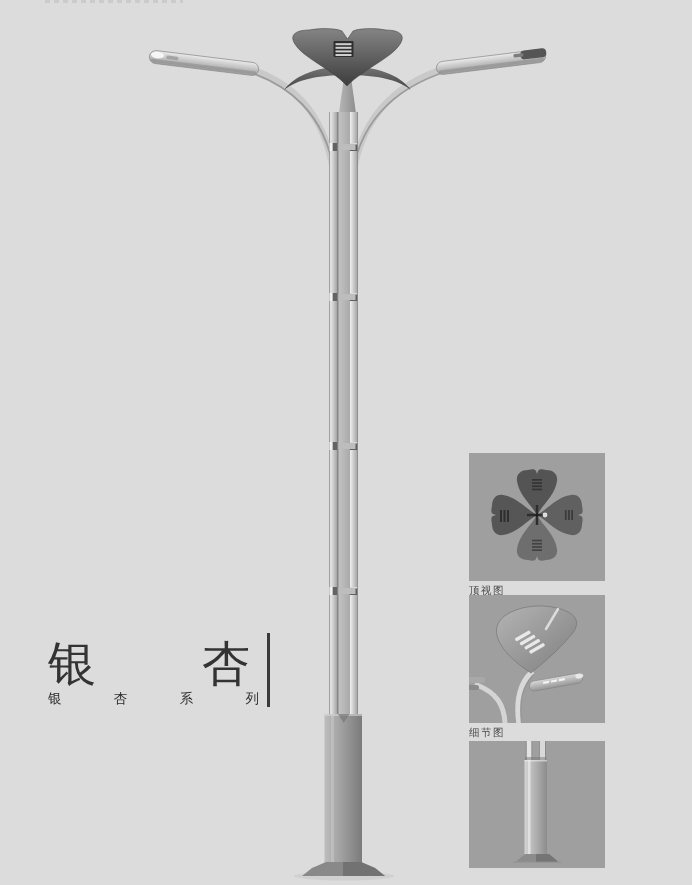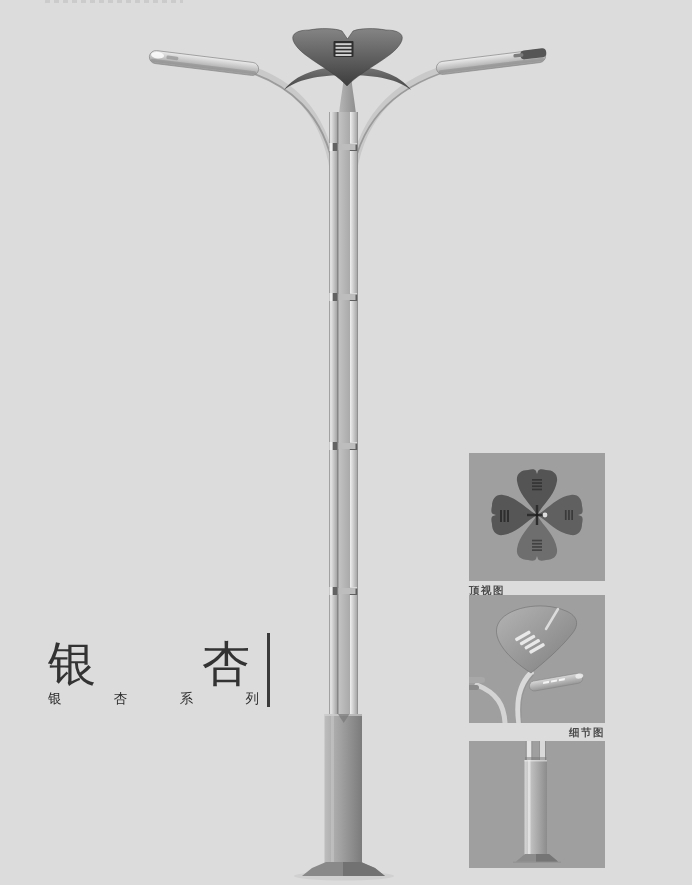--- a/index.html
+++ b/index.html
@@ -31,29 +31,29 @@
   .title-divider{
     left:267px;top:633px;width:2.5px;height:74px;background:#3a3a3a;
   }
   .series-row{
     left:48px;top:691px;width:211px;height:15px;
     display:flex;justify-content:space-between;align-items:center;
     font-size:13.5px;color:#2f2f2f;font-weight:500;
   }
 
   
-  figure{margin:0;font-weight:bold;}
+  figure{margin:0;}
   .panel-fig{width:136px;}
   .panel-img{width:136px;display:block;background:#9f9f9f;}
   .panel-cap{
     font-size:10.5px;color:#4b4b4b;margin-top:3px;letter-spacing:1.5px;
     height:13px;line-height:13px;
   }
   .fig-top{left:469px;top:453px;}
-  .fig-detail{left:469px;top:595px;text-align:right;}
+  .fig-detail{left:469px;top:595px;}
   .fig-base{left:469px;top:741px;}
 </style>
 </head>
 <body>
 
 <div class="abs top-remnant"></div>
 
 <svg class="abs lamp-svg" viewBox="0 0 692 885" aria-hidden="true">
   <defs>
     <linearGradient id="gStrip" x1="0" y1="0" x2="1" y2="0">

